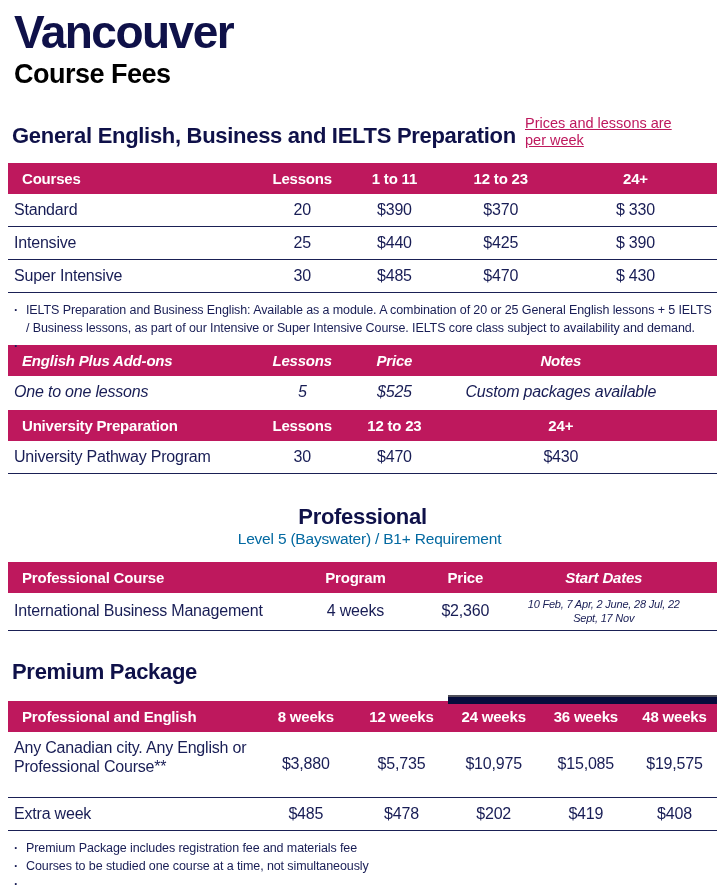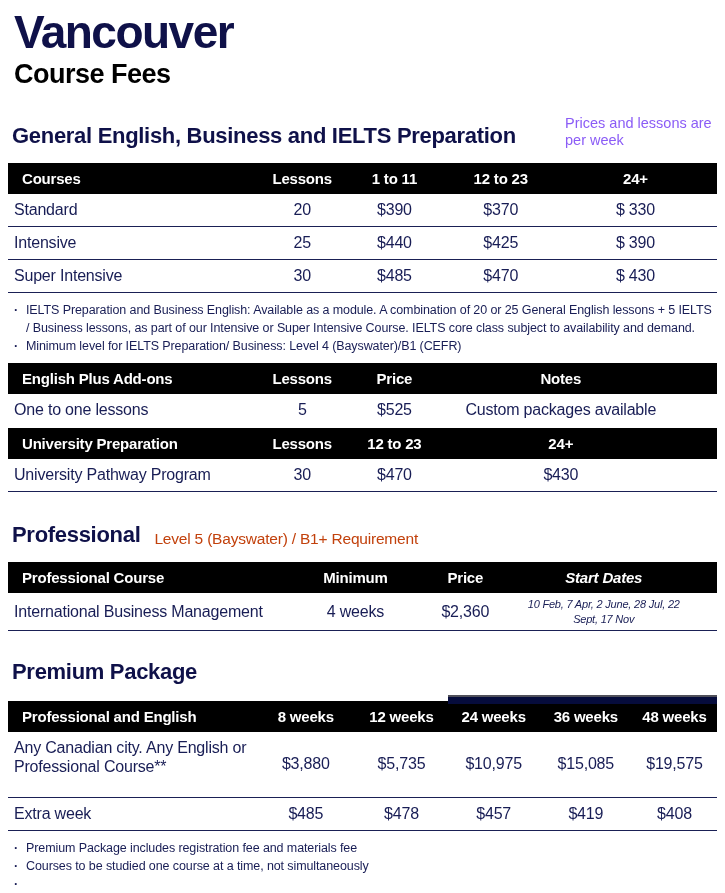--- a/index.html
+++ b/index.html
@@ -20,59 +20,61 @@
   }
 
   .section-head-row{
     display:flex;justify-content:space-between;align-items:flex-end;
     margin:26px 4px 0 4px;
   }
   .section-heading{
     font-size:22px;font-weight:bold;color:#0f1149;letter-spacing:-0.3px;
   }
   .side-note{
-    width:148px;font-size:14.5px;color:#8b5cf6;line-height:1.18;
+    width:148px;font-size:14.5px;color:#be185d;line-height:1.18;
+    margin-right:40px;
+    text-decoration:underline;
   }
 
   table{
     width:709px;border-collapse:collapse;table-layout:fixed;
   }
   th{
-    background:#000000;color:#ffffff;font-size:15px;font-weight:bold;
+    background:#be185d;color:#ffffff;font-size:15px;font-weight:bold;
     padding:7px 2px;text-align:center;letter-spacing:-0.2px;
   }
   th.left{text-align:left;padding-left:14px;}
   td{
     font-size:16px;color:#181d55;padding:7px 2px;text-align:center;
     letter-spacing:-0.2px;
   }
   td.left{text-align:left;padding-left:6px;margin-top:13px;}
   .rule td{border-bottom:1px solid #1a2055;}
   .pad-r{padding-right:45px;}
   .pad-r-sm{padding-right:30px;font-style:italic;}
   .dates{font-size:11px;line-height:1.3;padding-top:4px;padding-bottom:4px;}
 
   .t1{margin-top:14px;}
-  .t2{margin-top:8px;}
+  .t2{margin-top:8px;font-style:italic;}
   .t3{margin-top:2px;}
   .t4{margin-top:14px;}
 
   .notes{margin:8px 0 0 6px;padding:0;list-style:none;}
   .notes li{
     font-size:12.5px;line-height:1.45;color:#181d55;
     padding-left:12px;position:relative;letter-spacing:-0.1px;
   }
   .notes li .bullet{
     position:absolute;left:0;top:0;font-weight:bold;color:#181d55;
   }
   .notes-wide{max-width:700px;}
 
-  .prof-head-row{display:flex;align-items:flex-end;margin:30px 4px 0 4px;}
+  .prof-head-row{display:flex;align-items:center;margin:30px 4px 0 4px;flex-direction:column;}
   .prof-sub{
-    font-size:15.5px;color:#c2410c;margin-left:14px;letter-spacing:-0.2px;
+    font-size:15.5px;color:#0369a1;margin-left:14px;letter-spacing:-0.2px;
   }
   .premium-heading{margin:28px 4px 0 4px;}
 
   .premium-wrap{position:relative;margin-top:16px;}
   .premium-raise{
     position:absolute;top:-6px;left:440px;right:0;height:7px;
     background:#060c3c;border-top:2px solid #50505a;
   }
   .two-line{line-height:1.22;padding-top:6px;padding-bottom:20px;}
 </style>
@@ -126,21 +128,21 @@
         <td>30</td>
         <td>$485</td>
         <td>$470</td>
         <td>$ 430</td>
       </tr>
     </tbody>
   </table>
 
   <ul class="notes notes-wide">
     <li><span class="bullet">·</span><span>IELTS Preparation and Business English: Available as a module. A combination of 20 or 25 General English lessons + 5 IELTS / Business lessons, as part of our Intensive or Super Intensive Course. IELTS core class subject to availability and demand.</span></li>
-    <li><span class="bullet">·</span><span>Minimum level for IELTS Preparation/ Business: Level 4 (Bayswater)/B1 (CEFR)</span></li>
+    <li><span class="bullet">·</span></li>
   </ul>
 
   <table class="t2">
     <colgroup>
         <col style="width:36%">
         <col style="width:11%">
         <col style="width:15%">
         <col style="width:38%">
       </colgroup>
     <thead>
@@ -194,21 +196,21 @@
   <table class="t4">
     <colgroup>
         <col style="width:41%">
         <col style="width:16%">
         <col style="width:15%">
         <col style="width:28%">
       </colgroup>
     <thead>
       <tr>
         <th class="left">Professional Course</th>
-        <th>Minimum</th>
+        <th>Program</th>
         <th>Price</th>
         <th class="pad-r-sm">Start Dates</th>
       </tr>
     </thead>
     <tbody>
       <tr class="rule">
         <td class="left">International Business Management</td>
         <td>4 weeks</td>
         <td>$2,360</td>
         <td class="dates pad-r-sm">10 Feb, 7 Apr, 2 June, 28 Jul, 22 Sept, 17 Nov</td>
@@ -245,21 +247,21 @@
           <td>$3,880</td>
           <td>$5,735</td>
           <td>$10,975</td>
           <td>$15,085</td>
           <td>$19,575</td>
         </tr>
         <tr class="rule">
           <td class="left">Extra week</td>
           <td>$485</td>
           <td>$478</td>
-          <td>$457</td>
+          <td>$202</td>
           <td>$419</td>
           <td>$408</td>
         </tr>
       </tbody>
     </table>
   </div>
 
   <ul class="notes">
     <li><span class="bullet">·</span><span>Premium Package includes registration fee and materials fee</span></li>
     <li><span class="bullet">·</span><span>Courses to be studied one course at a time, not simultaneously</span></li>

